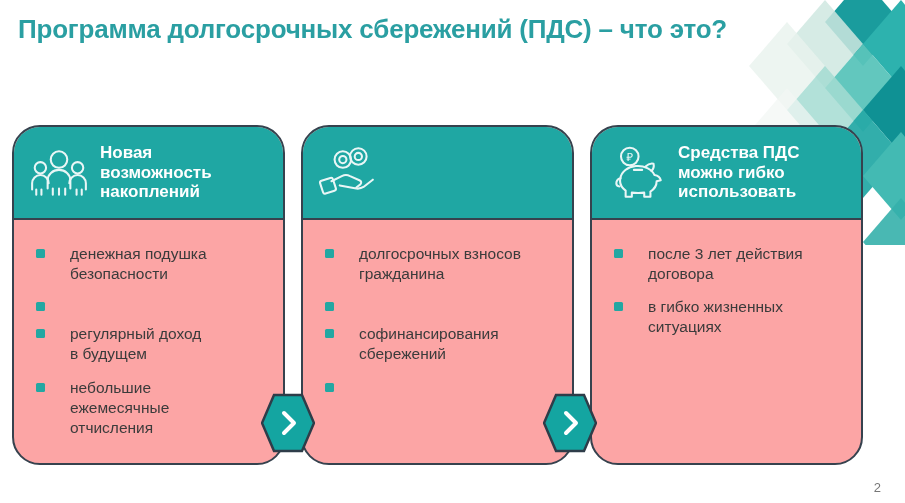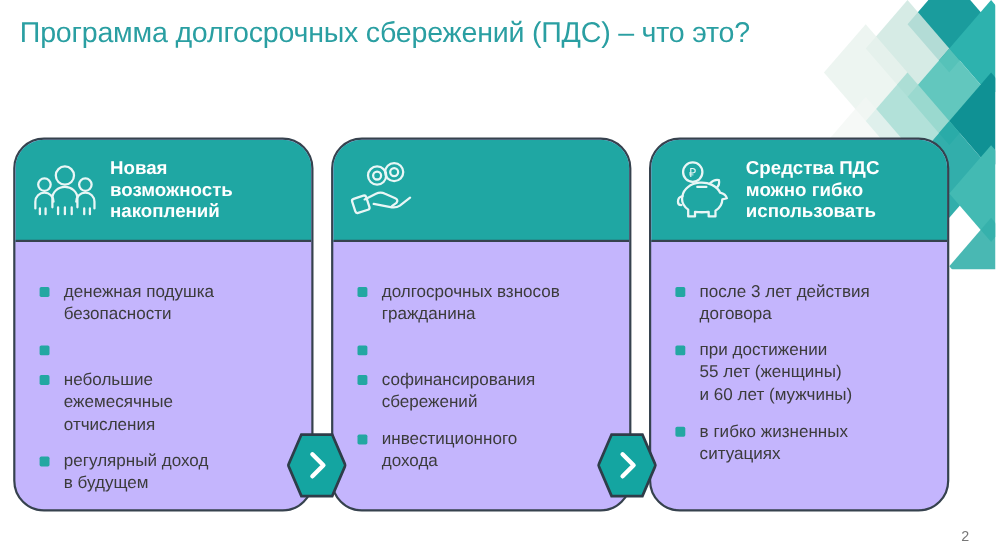--- a/index.html
+++ b/index.html
@@ -10,21 +10,21 @@
     background: #ffffff;
     overflow: hidden;
   }
 
   
   .slide-title {
     position: absolute;
     left: 18px; top: 14px;
     width: 780px;
     font-size: 26px;
-    font-weight: normal;
+    font-weight: bold;
     color: #2a9fa2;
     letter-spacing: -0.2px;
     z-index: 2;
   }
 
   
   .mosaic {
     position: absolute;
     top: 0; right: 0;
     width: 175px; height: 245px;
@@ -37,27 +37,26 @@
     position: absolute;
     left: 12px; top: 125px;
     width: 851px; height: 340px;
     display: flex;
     gap: 16px;
     z-index: 1;
   }
   .card {
     position: relative;
     width: 273px; height: 340px;
-    background: #c4b5fd;
+    background: #fca5a5;
     border: 2.5px solid #36424e;
     border-radius: 28px;
     overflow: hidden;
     display: flex;
     flex-direction: column;
-    gap: 12px;
   }
   .card-header {
     height: 93px;
     background: #1fa7a3;
     border-bottom: 2.5px solid #36424e;
     display: flex;
     align-items: center;
     padding: 0 8px 0 14px;
     gap: 10px;
     flex-shrink: 0;
@@ -82,20 +81,21 @@
     background: #23a7a2;
     border-radius: 1.5px;
     margin: 5px 13px 0 2px;
     flex-shrink: 0;
   }
   .bullet-text {
     font-size: 15.5px;
     color: #3b3b3b;
     line-height: 1.3;
     white-space: pre-line;
+    margin-left: 12px;
   }
 
   
   .chevron-hex {
     position: absolute;
     top: 393px;
     width: 54px; height: 60px;
     z-index: 3;
   }
   .chevron-hex.c1 { left: 261px; }
@@ -156,28 +156,28 @@
           <li>
             <span class="bullet-sq"></span>
             <span class="bullet-text">денежная подушка
 безопасности</span>
           </li>
           <li>
             <span class="bullet-sq"></span>
           </li>
           <li>
             <span class="bullet-sq"></span>
+            <span class="bullet-text">регулярный доход
+в будущем</span>
+          </li>
+          <li>
+            <span class="bullet-sq"></span>
             <span class="bullet-text">небольшие
 ежемесячные
 отчисления</span>
-          </li>
-          <li>
-            <span class="bullet-sq"></span>
-            <span class="bullet-text">регулярный доход
-в будущем</span>
           </li>
         </ul>
     </div>
   </div>
 
   <div class="card">
     <div class="card-header">
       <svg class="card-icon" viewBox="0 0 60 60" fill="none" stroke="#ffffff" stroke-width="2" stroke-linecap="round" stroke-linejoin="round" opacity="0.9">
         <circle cx="25" cy="17" r="8"></circle>
         <circle cx="25" cy="17" r="3.5"></circle>
@@ -198,22 +198,20 @@
           <li>
             <span class="bullet-sq"></span>
           </li>
           <li>
             <span class="bullet-sq"></span>
             <span class="bullet-text">софинансирования
 сбережений</span>
           </li>
           <li>
             <span class="bullet-sq"></span>
-            <span class="bullet-text">инвестиционного
-дохода</span>
           </li>
         </ul>
     </div>
   </div>
 
   <div class="card">
     <div class="card-header">
       <svg class="card-icon" viewBox="0 0 60 60" fill="none" stroke="#ffffff" stroke-width="2" stroke-linecap="round" stroke-linejoin="round" opacity="0.9">
         <circle cx="23" cy="14" r="8.5"></circle>
         <text x="23" y="18" font-size="11" fill="#ffffff" stroke="none" text-anchor="middle" font-family="Liberation Sans, sans-serif">₽</text>
@@ -228,26 +226,20 @@
     </div>
     <div class="card-body">
       <ul class="bullet-list">
           <li>
             <span class="bullet-sq"></span>
             <span class="bullet-text">после 3 лет действия
 договора</span>
           </li>
           <li>
             <span class="bullet-sq"></span>
-            <span class="bullet-text">при достижении
-55 лет (женщины)
-и 60 лет (мужчины)</span>
-          </li>
-          <li>
-            <span class="bullet-sq"></span>
             <span class="bullet-text">в гибко жизненных
 ситуациях</span>
           </li>
         </ul>
     </div>
   </div>
 
 </div>
 
 <div class="chevron-hex c1">

